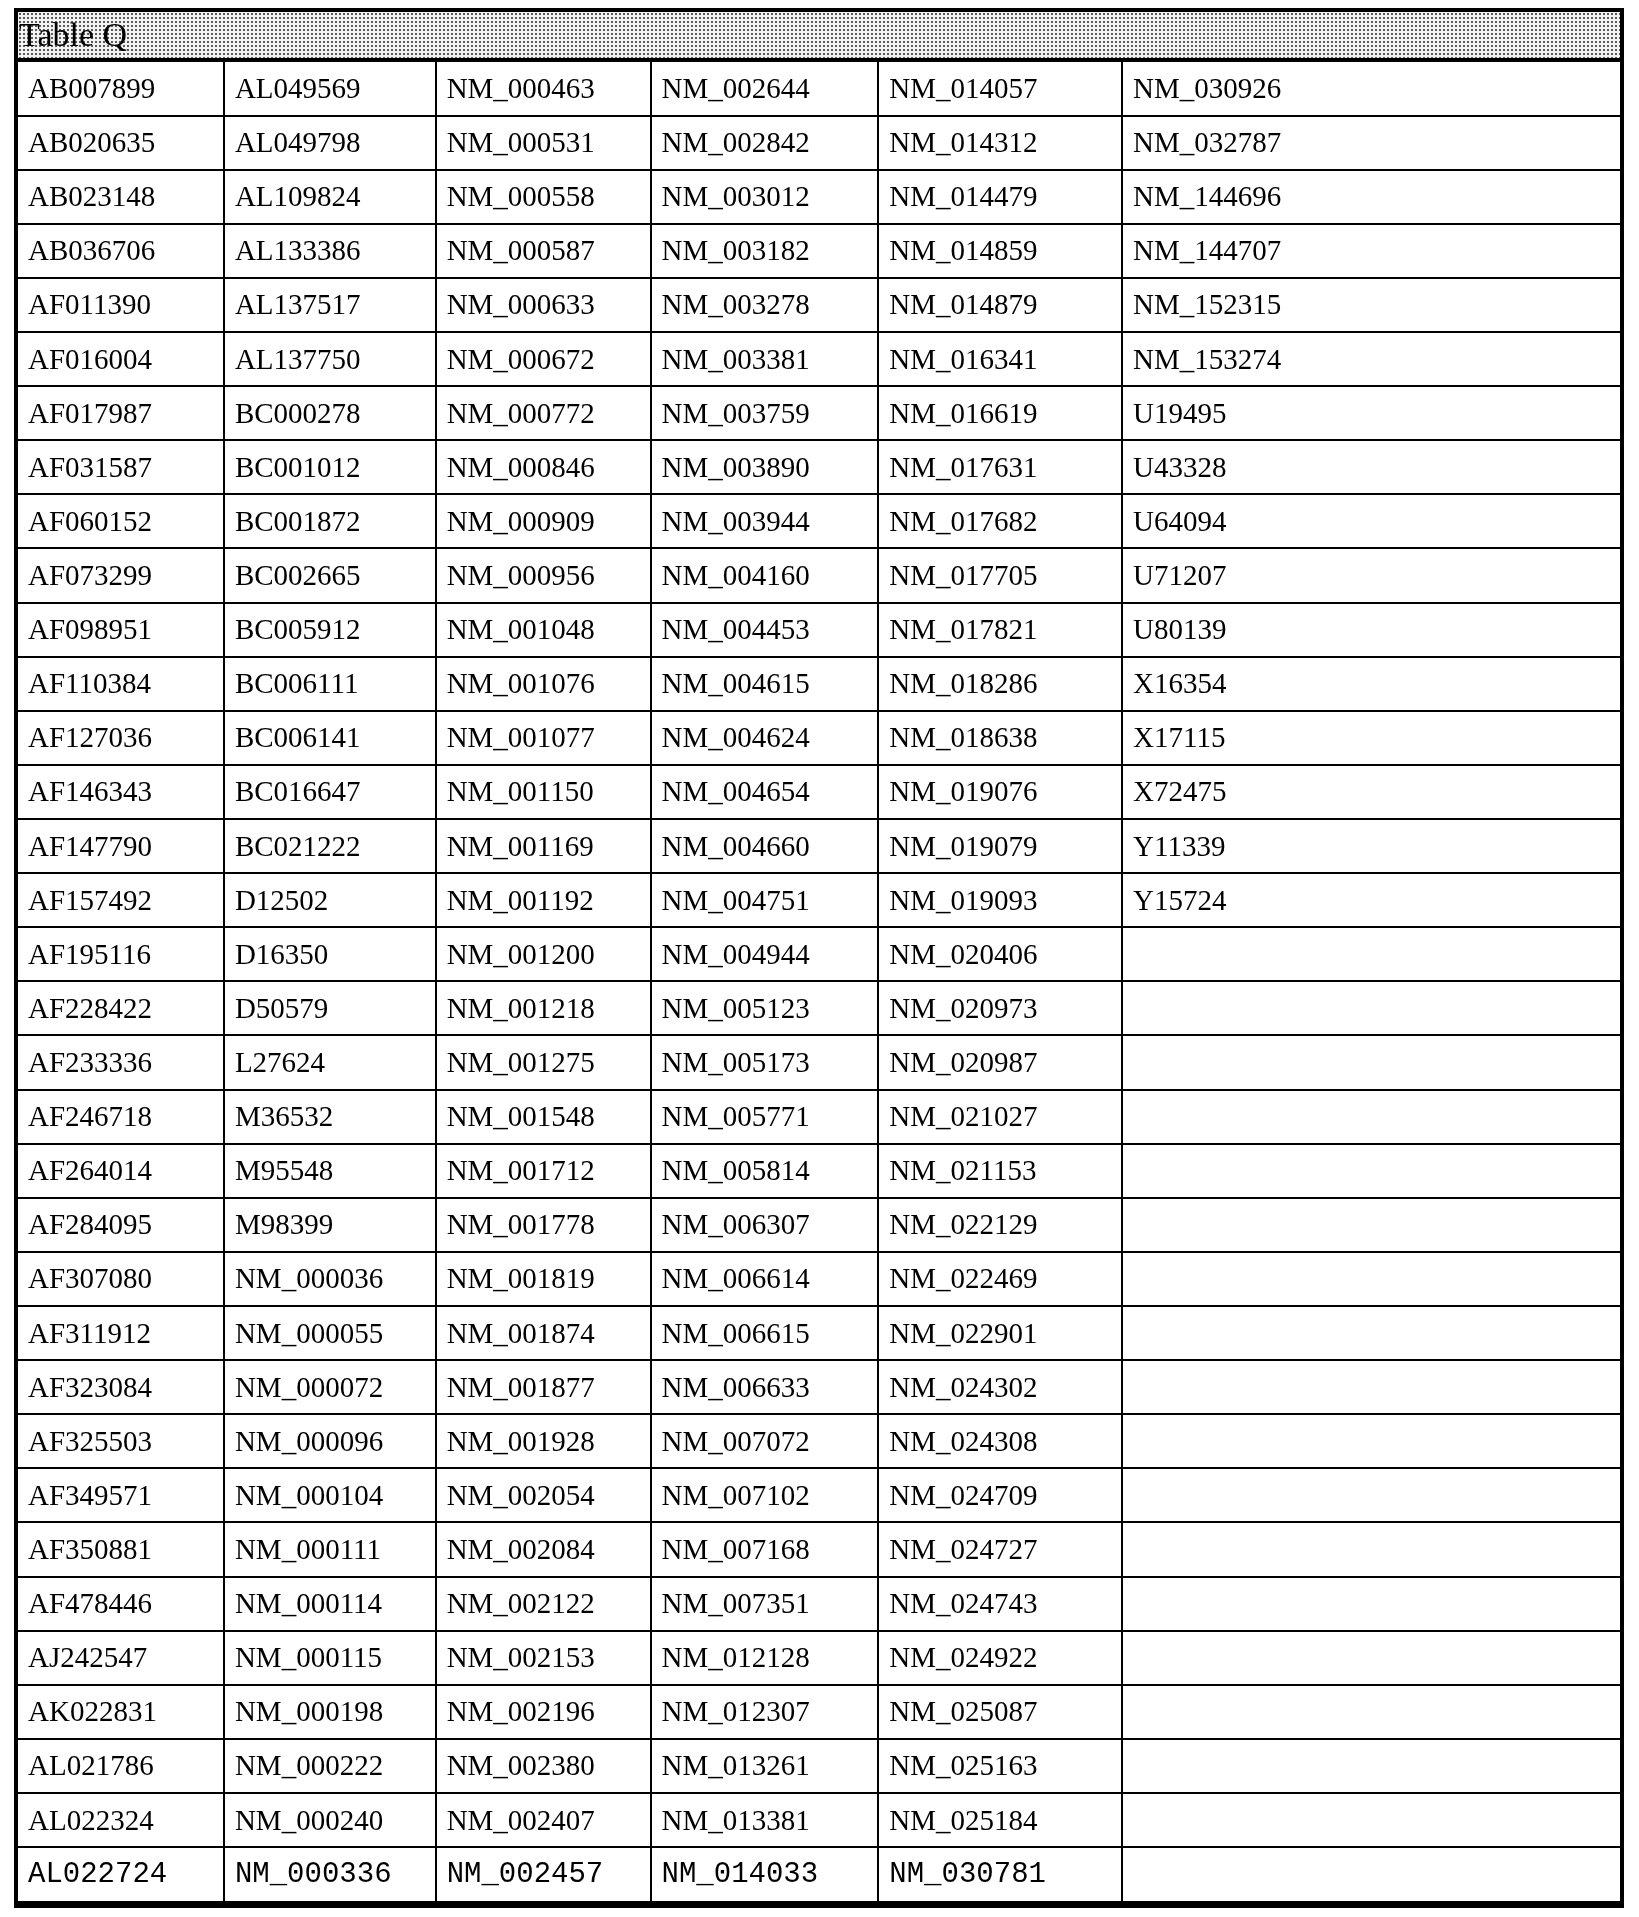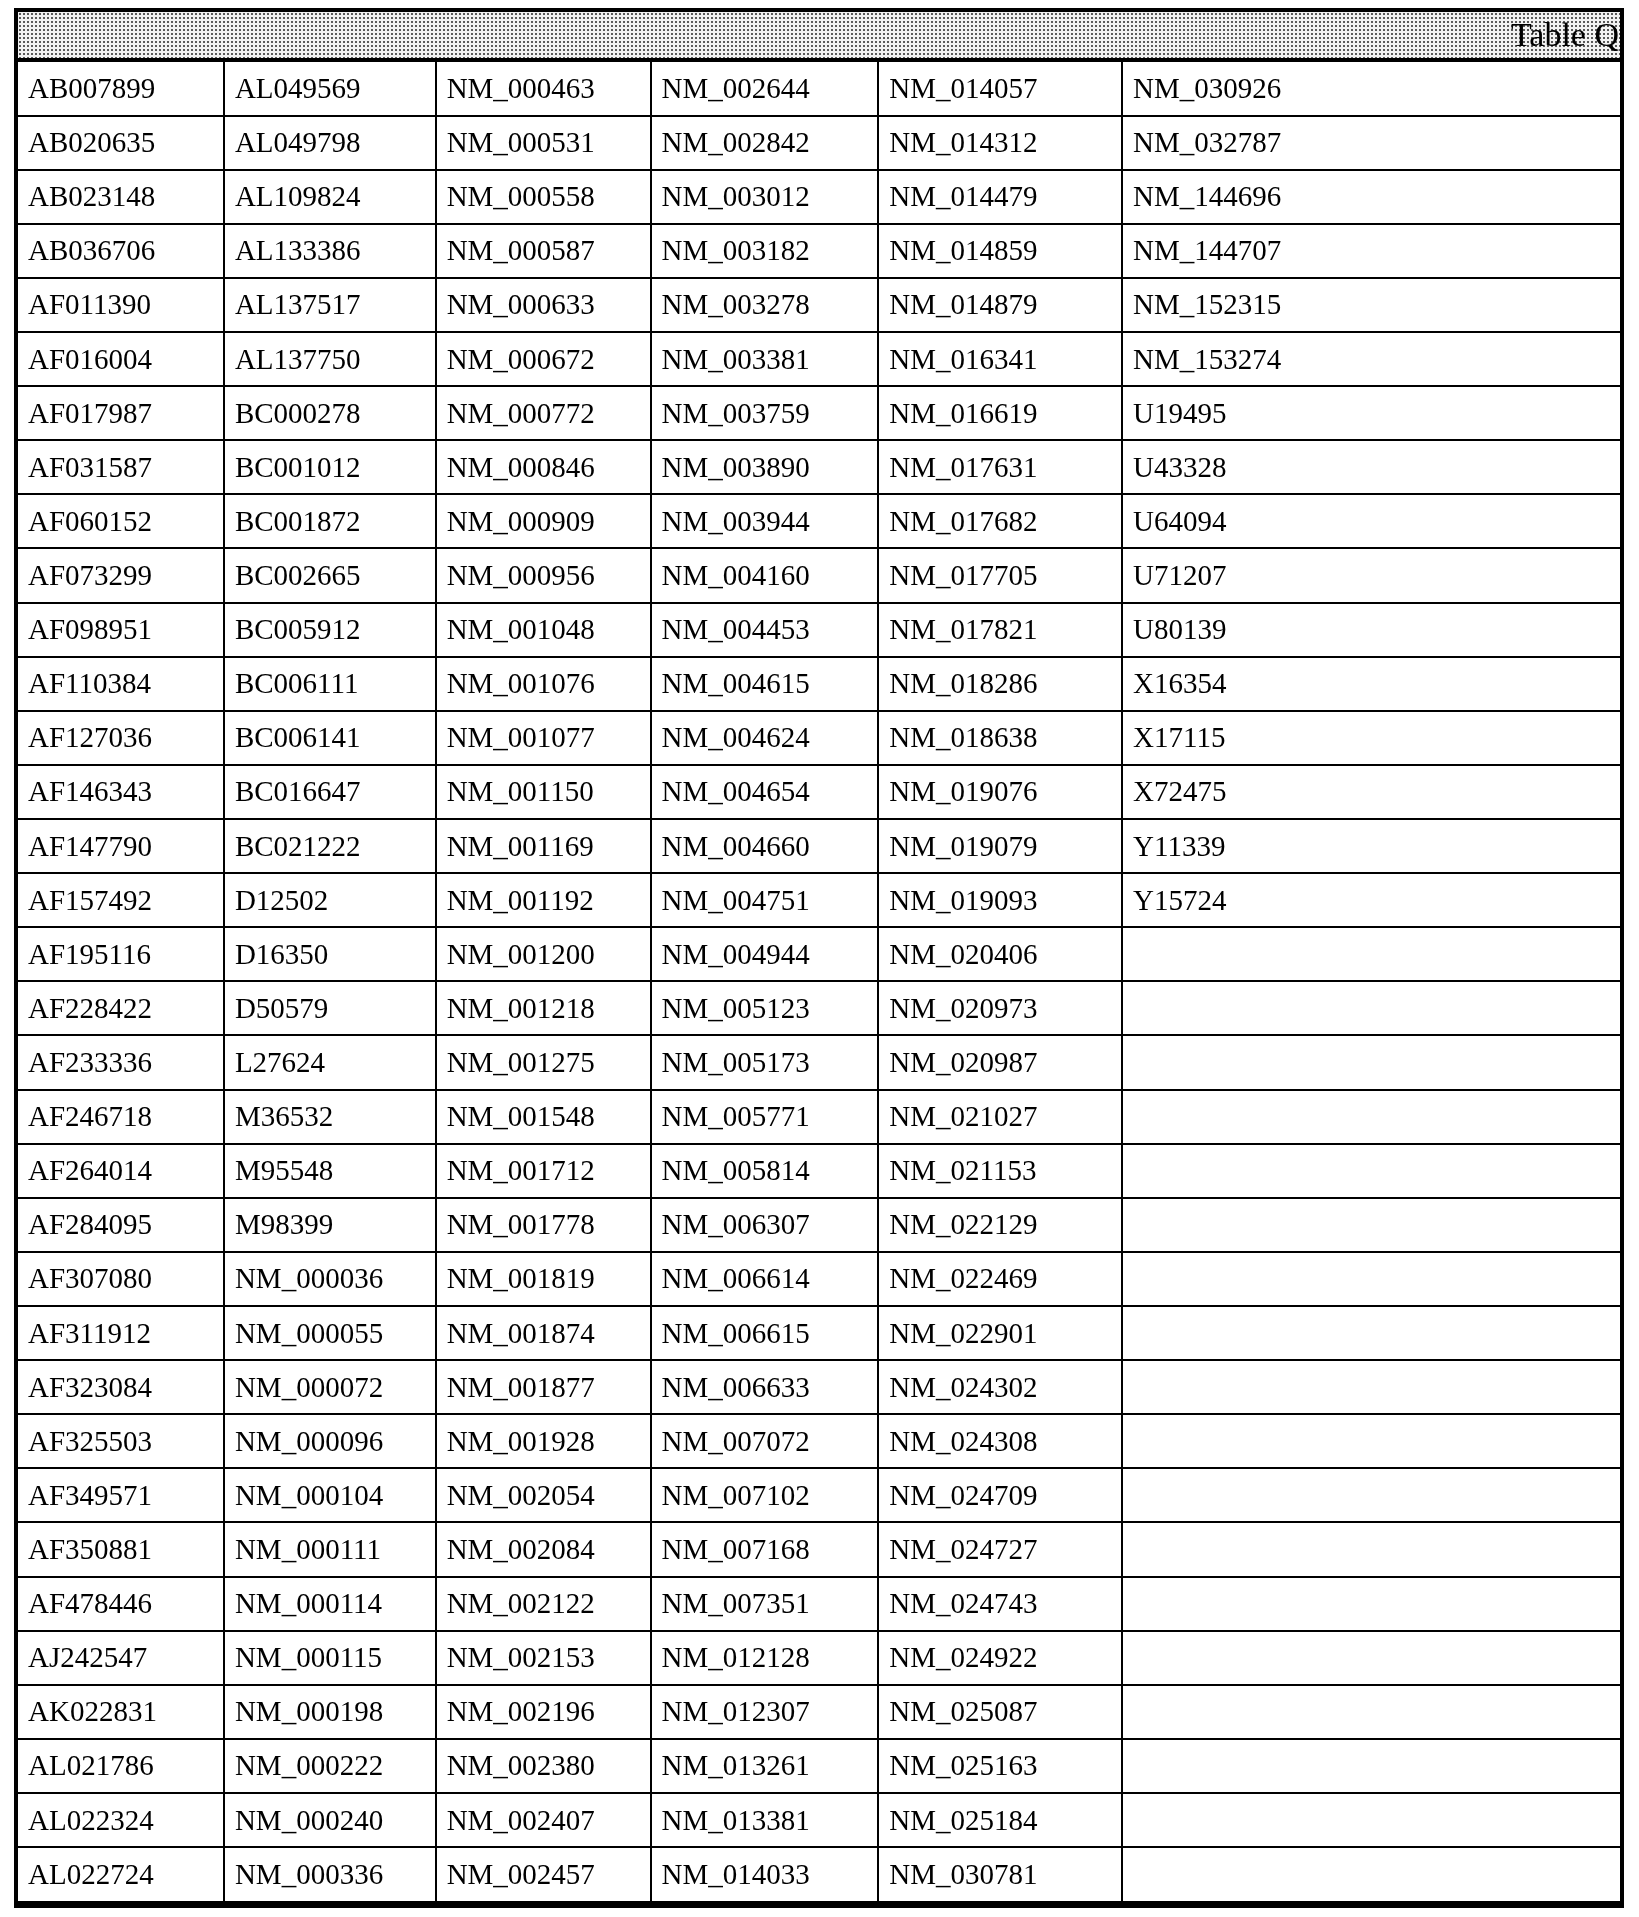--- a/index.html
+++ b/index.html
@@ -33,36 +33,37 @@
     border-collapse: collapse;
     table-layout: fixed;
     border: 2px solid #000;
   }
   table.acc-table th.title-cell {
     height: 44px;
     border: 2px solid #000;
     border-bottom: 4px solid #000;
     font-size: 34px;
     font-weight: normal;
-    text-align: right;
+    text-align: left;
     vertical-align: middle;
     background-color: #f2f2f2;
     background-image: radial-gradient(circle, #5a5a5a 1px, transparent 1.35px);
     background-size: 4px 4px;
   }
   table.acc-table td {
     border: 2px solid #000;
     font-size: 29px;
     padding: 1px 6px 1px 10px;
     vertical-align: middle;
     white-space: nowrap;
     overflow: hidden;
   }
   table.acc-table tr:last-child td {
     border-bottom: 5px solid #000;
+    font-family: Liberation Mono, monospace;
   }
   col.c1 { width: 12.9%; }
   col.c2 { width: 13.2%; }
   col.c3 { width: 13.4%; }
   col.c4 { width: 14.2%; }
   col.c5 { width: 15.2%; }
   col.c6 { width: 31.1%; }
 </style>
 </head>
 <body>

